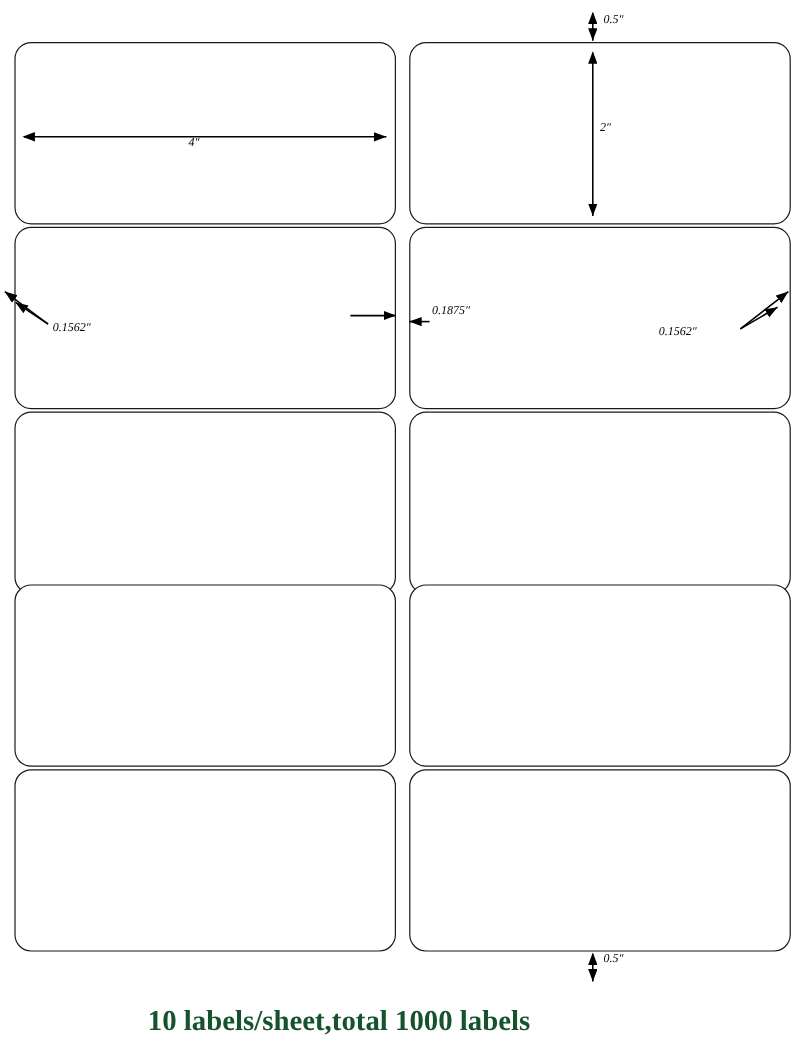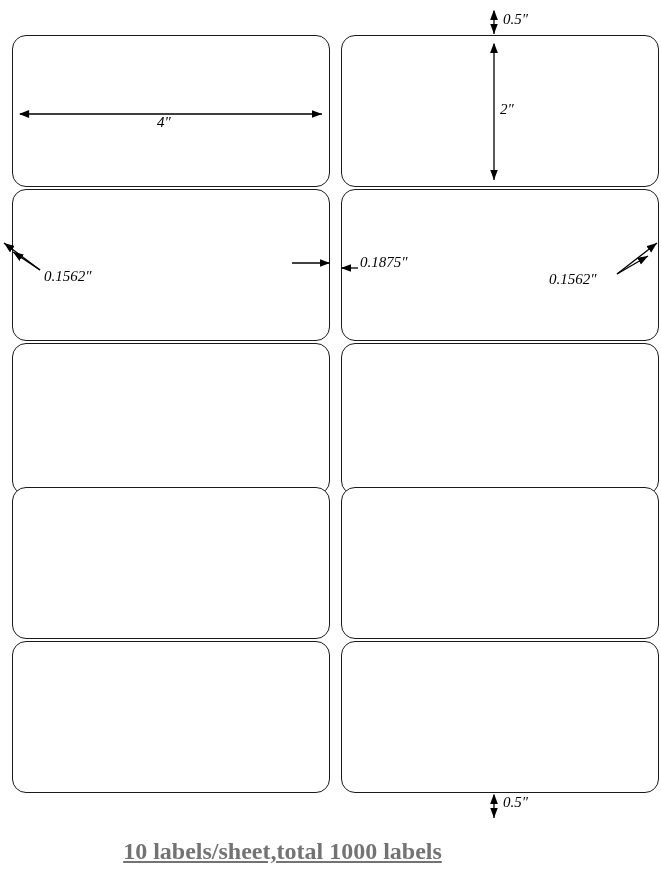--- a/index.html
+++ b/index.html
@@ -28,38 +28,37 @@
     position: absolute;
     box-sizing: border-box;
     border: 1.4px solid #1a1a1a;
     border-radius: 14px;
     background: #ffffff;
   }
 
   .dim-text {
     position: absolute;
     font-family: "Liberation Serif", serif;
-    font-size: 15px;
+    font-size: 10px;
     font-style: italic;
     white-space: nowrap;
     color: #000000;
   }
 
   .caption {
     position: absolute;
     left: 0;
     top: 838px;
     width: 565px;
     text-align: center;
     font-family: "Liberation Serif", serif;
     font-weight: bold;
     font-size: 24px;
     letter-spacing: 0px;
-    color: #737373;
-    text-decoration: underline;
+    color: #14532d;
   }
 
   svg.overlay {
     position: absolute;
     left: 0;
     top: 0;
     width: 661px;
     height: 879px;
     pointer-events: none;
   }

